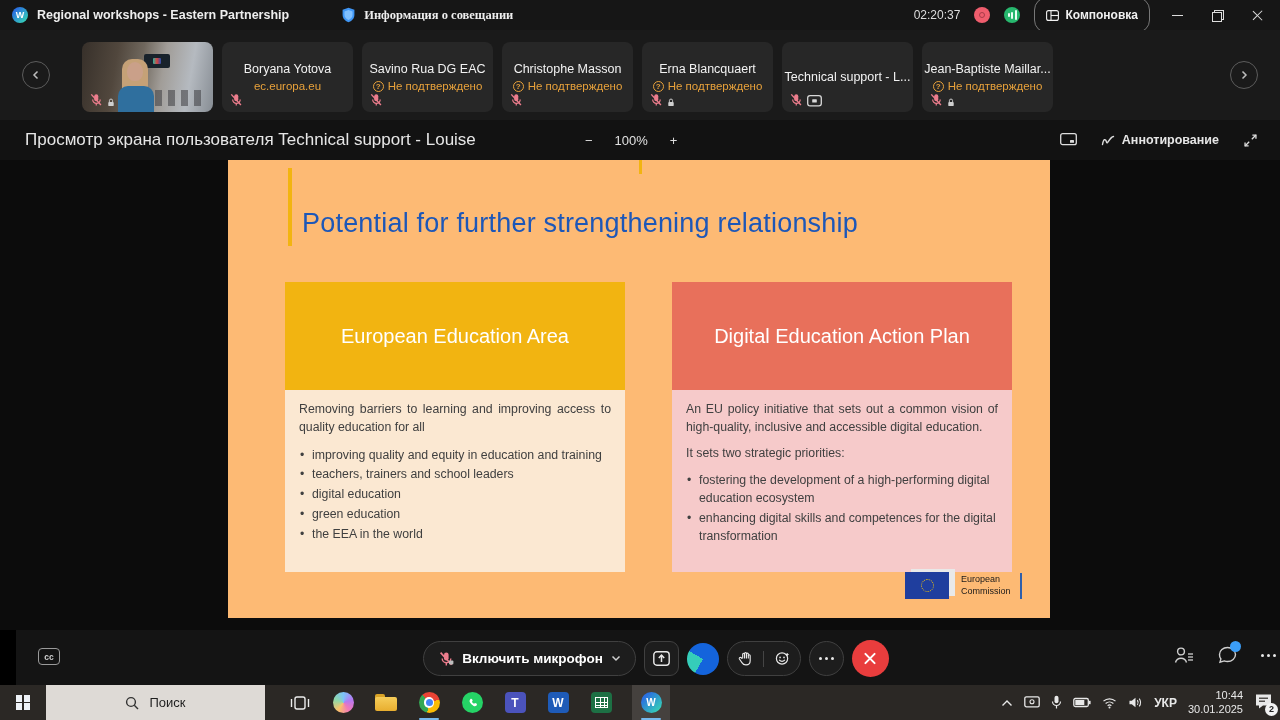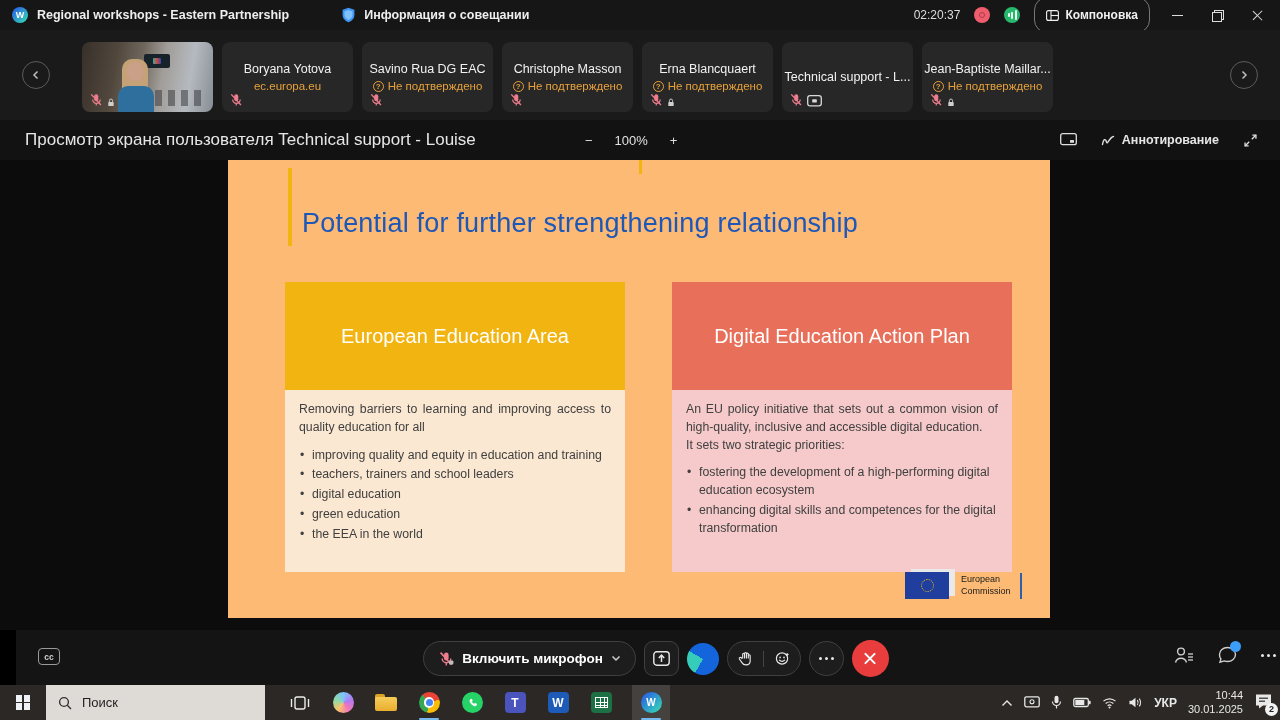--- a/index.html
+++ b/index.html
@@ -7,21 +7,21 @@
     font-family:"Liberation Sans", sans-serif; -webkit-font-smoothing:antialiased; }
 
   
   #titlebar { position:absolute; left:0; top:0; width:1280px; height:30px; background:#161616;
     display:flex; align-items:center; color:#eee; }
   .webex-logo { width:16px; height:16px; border-radius:50%; margin-left:12px;
     background:linear-gradient(135deg,#2a6fe0 20%,#35cdb9 85%); color:#fff; font-size:9px; font-weight:bold;
     display:flex; align-items:center; justify-content:center; }
   .tb-title { margin-left:9px; font-size:12.5px; font-weight:600; }
   .shield { margin-left:52px; }
-  .tb-info { margin-left:8px; font-size:12.5px; font-weight:600; }
+  .tb-info { margin-left:8px; font-size:12.5px; font-weight:600;font-family:Liberation Serif, serif; }
   .tb-right { position:absolute; right:0; top:0; height:30px; display:flex; align-items:center; gap:14px; padding-right:10px; }
   .tb-timer { font-size:12px; color:#ddd; }
   .dot16 { width:16px; height:16px; border-radius:50%; display:flex; align-items:center; justify-content:center; }
   .rec { background:#ef5d6d; }
   .rec i { display:block; width:6px; height:6px; border:1.6px solid #a83b49; border-radius:50%; }
   .sig { background:#27b86e; }
   .sig span { display:inline-block; width:2px; background:#eafff3; margin:0 0.8px; border-radius:1px; }
   .layout-pill { height:36px; border:1px solid #777; border-radius:13px; display:flex; align-items:center;
     gap:6px; padding:0 11px; font-size:12px; font-weight:600; color:#f0f0f0; background:transparent; }
   .win-btn { width:26px; height:30px; display:flex; align-items:center; justify-content:center; color:#ddd; }
@@ -88,21 +88,21 @@
     color:#fff; font-size:20px; }
   .head-yellow { background:#f2b411; }
   .head-coral { background:#e8705b; }
   .card-body { height:182px; padding:11px 14px; font-size:12.3px; color:#404040; line-height:1.45; }
   .body-peach { background:#fbe8d2; }
   .body-pink { background:#f6caca; }
   .card-body p.j { text-align:justify; }
   .card-body ul { list-style:none; margin-top:10px; }
   .card-body li { position:relative; padding-left:13px; margin-bottom:2px; }
   .card-body li::before { content:"•"; position:absolute; left:1px; }
-  .prio { margin-top:0; }
+  .prio { margin-top:8px; }
   .eu-logo { position:absolute; left:677px; top:412px; display:flex; align-items:center; }
   .eu-page { position:relative; width:44px; height:27px; }
   .eu-page::before { content:""; position:absolute; left:6px; top:-3px; width:44px; height:27px; background:#e9e9e9; }
   .eu-flag { position:absolute; left:0; top:0; width:44px; height:27px; background:#1f3e9e;
     display:flex; align-items:center; justify-content:center; }
   .eu-stars { width:13px; height:13px; border:1.6px dotted #ffcc00; border-radius:50%; }
   .eu-text { margin-left:12px; font-size:9px; line-height:1.25; color:#1a1a1a; }
   .eu-bar { width:2.5px; height:26px; background:#2e5fab; margin-left:9px; }
 
   
@@ -129,21 +129,21 @@
   .ctl-right { position:absolute; right:20px; top:16px; display:flex; align-items:center; gap:24px; }
   .chat-wrap { position:relative; }
   .chat-dot { position:absolute; right:-4px; top:-5px; width:11px; height:11px; border-radius:50%; background:#3b9ef8; }
 
   
   #taskbar { position:absolute; left:0; top:685px; width:1280px; height:35px; background:#2b2825; }
   .tb-start { position:absolute; left:0; top:0; width:46px; height:35px; display:flex; align-items:center; justify-content:center; }
   .winflag { display:grid; grid-template-columns:6.5px 6.5px; grid-template-rows:6.5px 6.5px; gap:1.4px; }
   .winflag i { background:#eef2f7; display:block; }
   .tb-search { position:absolute; left:46px; top:0; width:219px; height:35px; background:#dedad6; color:#1f1f1f;
-    display:flex; align-items:center; gap:10px; padding:0 12px; font-size:13px; }
+    display:flex; align-items:center; gap:10px; padding:0 12px; font-size:13px;justify-content:center; }
   .tb-icons { position:absolute; left:288px; top:0; height:35px; display:flex; align-items:center; gap:19px; }
   .tb-app { position:relative; width:24px; height:35px; display:flex; align-items:center; justify-content:center; }
   .underline { position:absolute; left:2px; bottom:0; width:20px; height:2.5px; background:#76b9ed; border-radius:2px; }
   .ico-copilot { width:21px; height:21px; border-radius:50%;
     background:conic-gradient(#7cc3f9,#b478f2,#f277b8,#f9c36a,#8fd9a8,#7cc3f9); }
   .ico-folder { position:relative; width:22px; height:17px; }
   .ico-folder::before { content:""; position:absolute; left:0; top:0; width:10px; height:5px; background:#d9a327; border-radius:2px 2px 0 0; }
   .ico-folder::after { content:""; position:absolute; left:0; top:2.5px; width:22px; height:14.5px; background:linear-gradient(#f6cd5a,#e8ae2f); border-radius:2px; }
   .ico-chrome { position:relative; width:21px; height:21px; border-radius:50%;
     background:conic-gradient(from -45deg,#ea4335 0 33%,#fbbc05 0 66%,#34a853 0 100%); }

